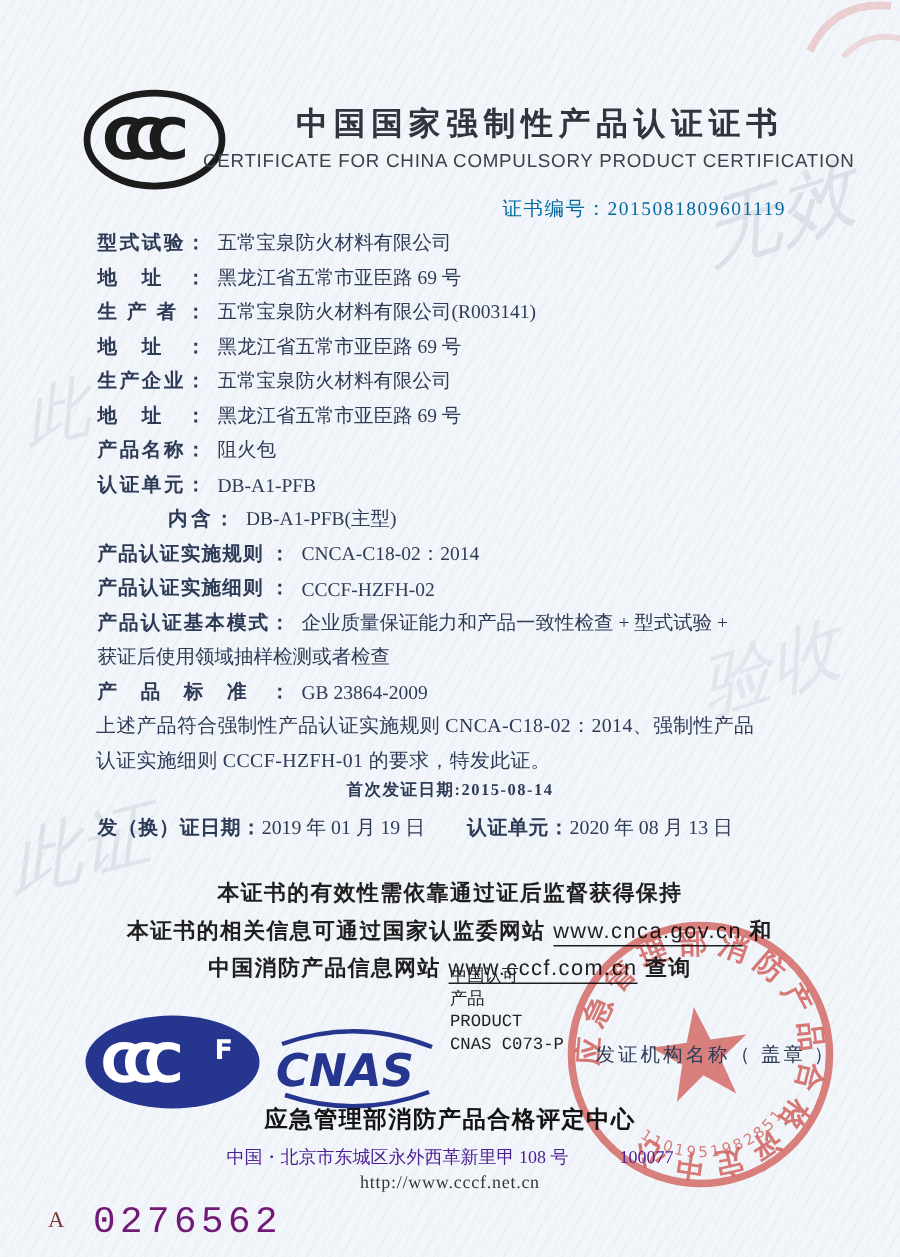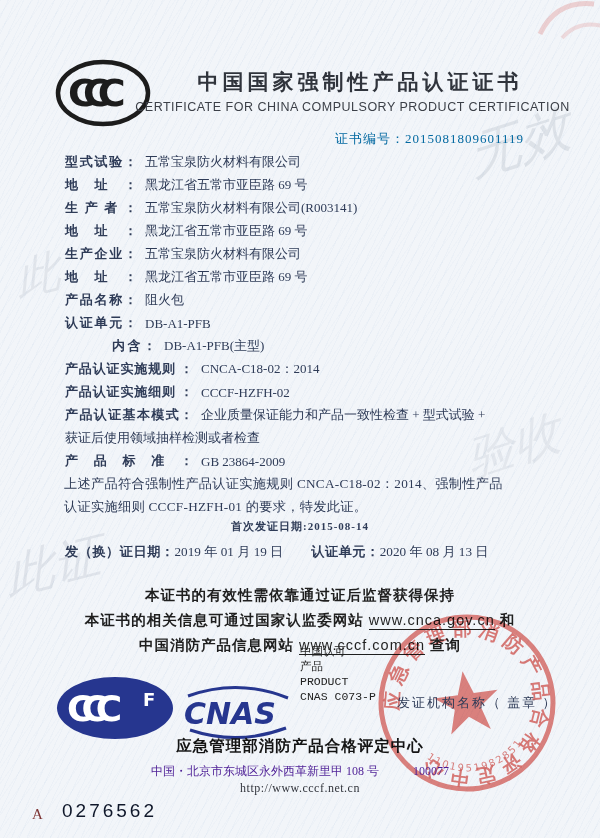--- a/index.html
+++ b/index.html
@@ -48,22 +48,22 @@
   .seal{left:372px;top:608px;transform:rotate(-8deg);mix-blend-mode:multiply;opacity:.85;}
   .seal-overlay{left:397px;top:694px;font-size:13px;font-weight:400;color:#2e3b57;letter-spacing:2px;z-index:5;}
   
   .issuer-name{top:736px;font-family:"Liberation Sans",sans-serif;font-weight:700;
     font-size:15.5px;color:#141414;letter-spacing:1px;}
   .issuer-addr{top:763px;font-size:12px;color:#4c1d95;}
   .issuer-site{top:781px;font-size:12px;color:#33363d;letter-spacing:.5px;}
   .addr-gap{display:inline-block;width:34px;}
   
   .serial-a{left:32px;top:806px;font-size:15px;color:#7d3434;}
-  .serial-num{left:62px;top:800px;font-family:Liberation Sans, sans-serif;
-    font-size:19px;color:#0f172a;letter-spacing:3px;}
+  .serial-num{left:62px;top:800px;font-family:Liberation Mono, monospace;
+    font-size:25px;color:#701a75;letter-spacing:3px;}
   
   .wm{position:absolute;color:#8d98a8;font-family:"DejaVu Serif",serif;font-style:italic;pointer-events:none;}
   .wm1{left:468px;top:108px;font-size:52px;opacity:.20;transform:rotate(-18deg) skewX(-8deg);}
   .wm2{left:16px;top:246px;font-size:44px;opacity:.16;transform:rotate(-14deg) skewX(-6deg);}
   .wm3{left:466px;top:414px;font-size:48px;opacity:.14;transform:rotate(-18deg) skewX(-8deg);}
   .wm4{left:6px;top:534px;font-size:48px;opacity:.18;transform:rotate(-14deg) skewX(-8deg);}
   .corner-mark{left:536px;top:-6px;opacity:.5;}
 </style>
 </head>
 <body>

